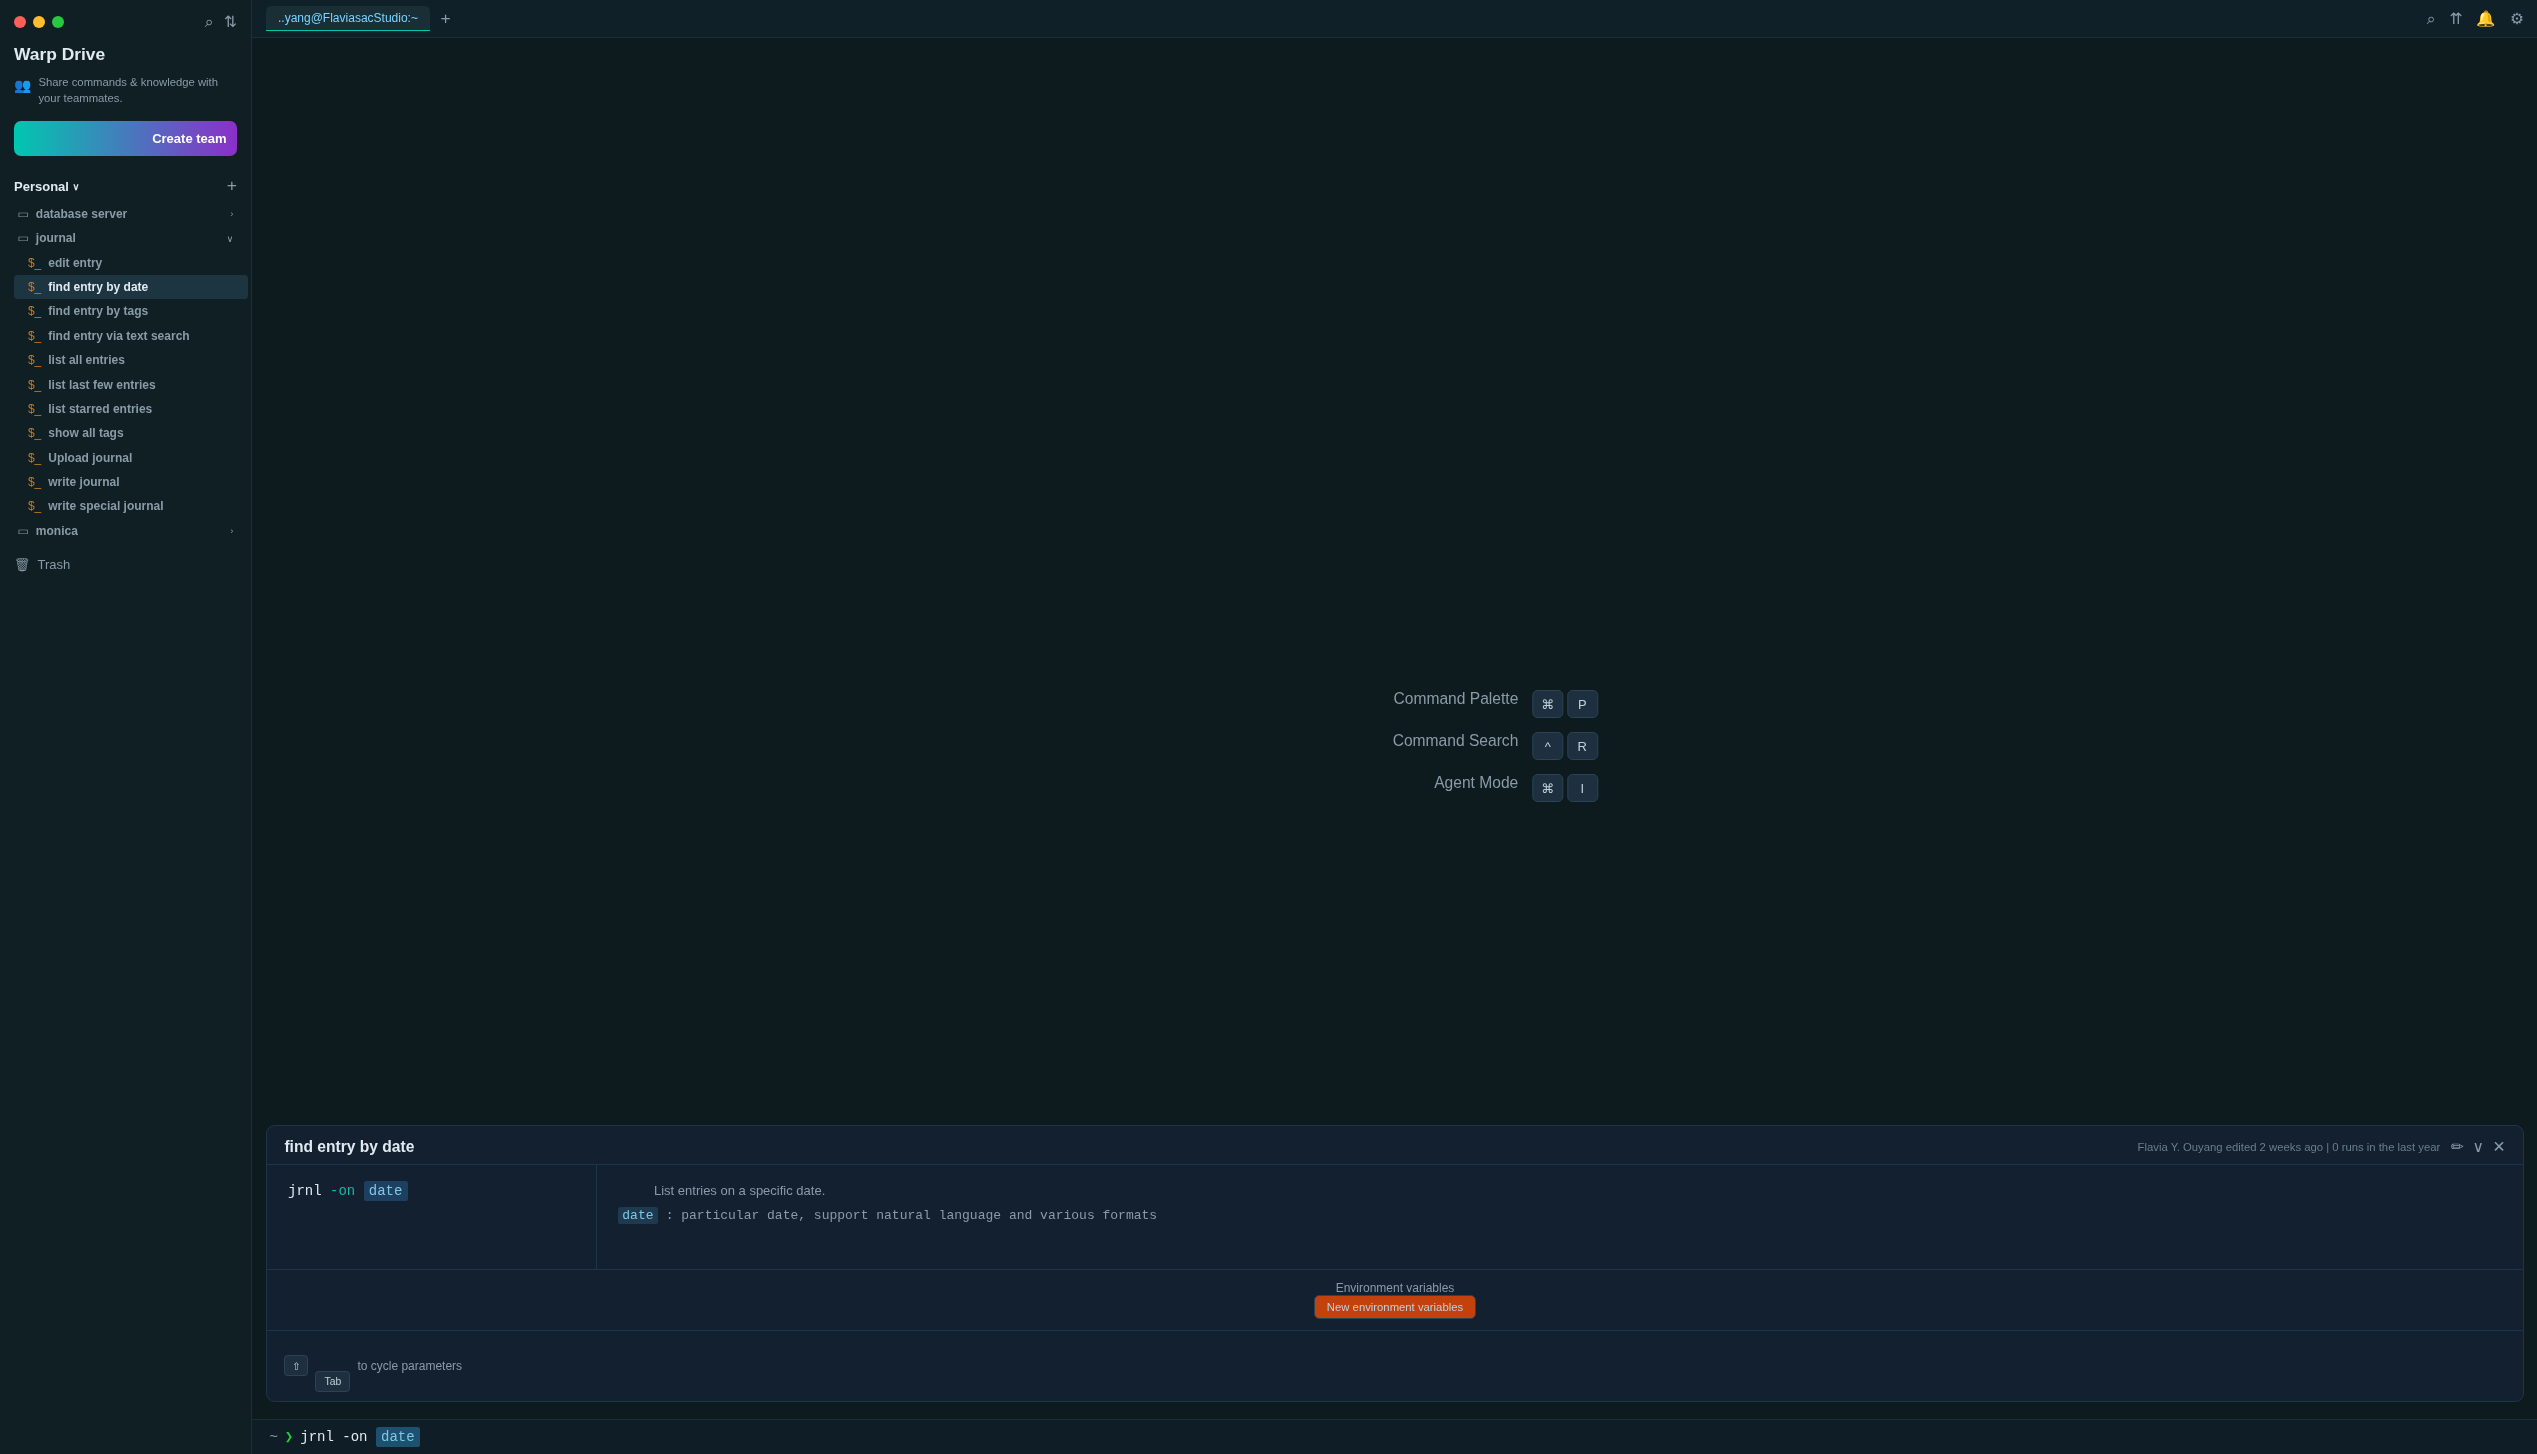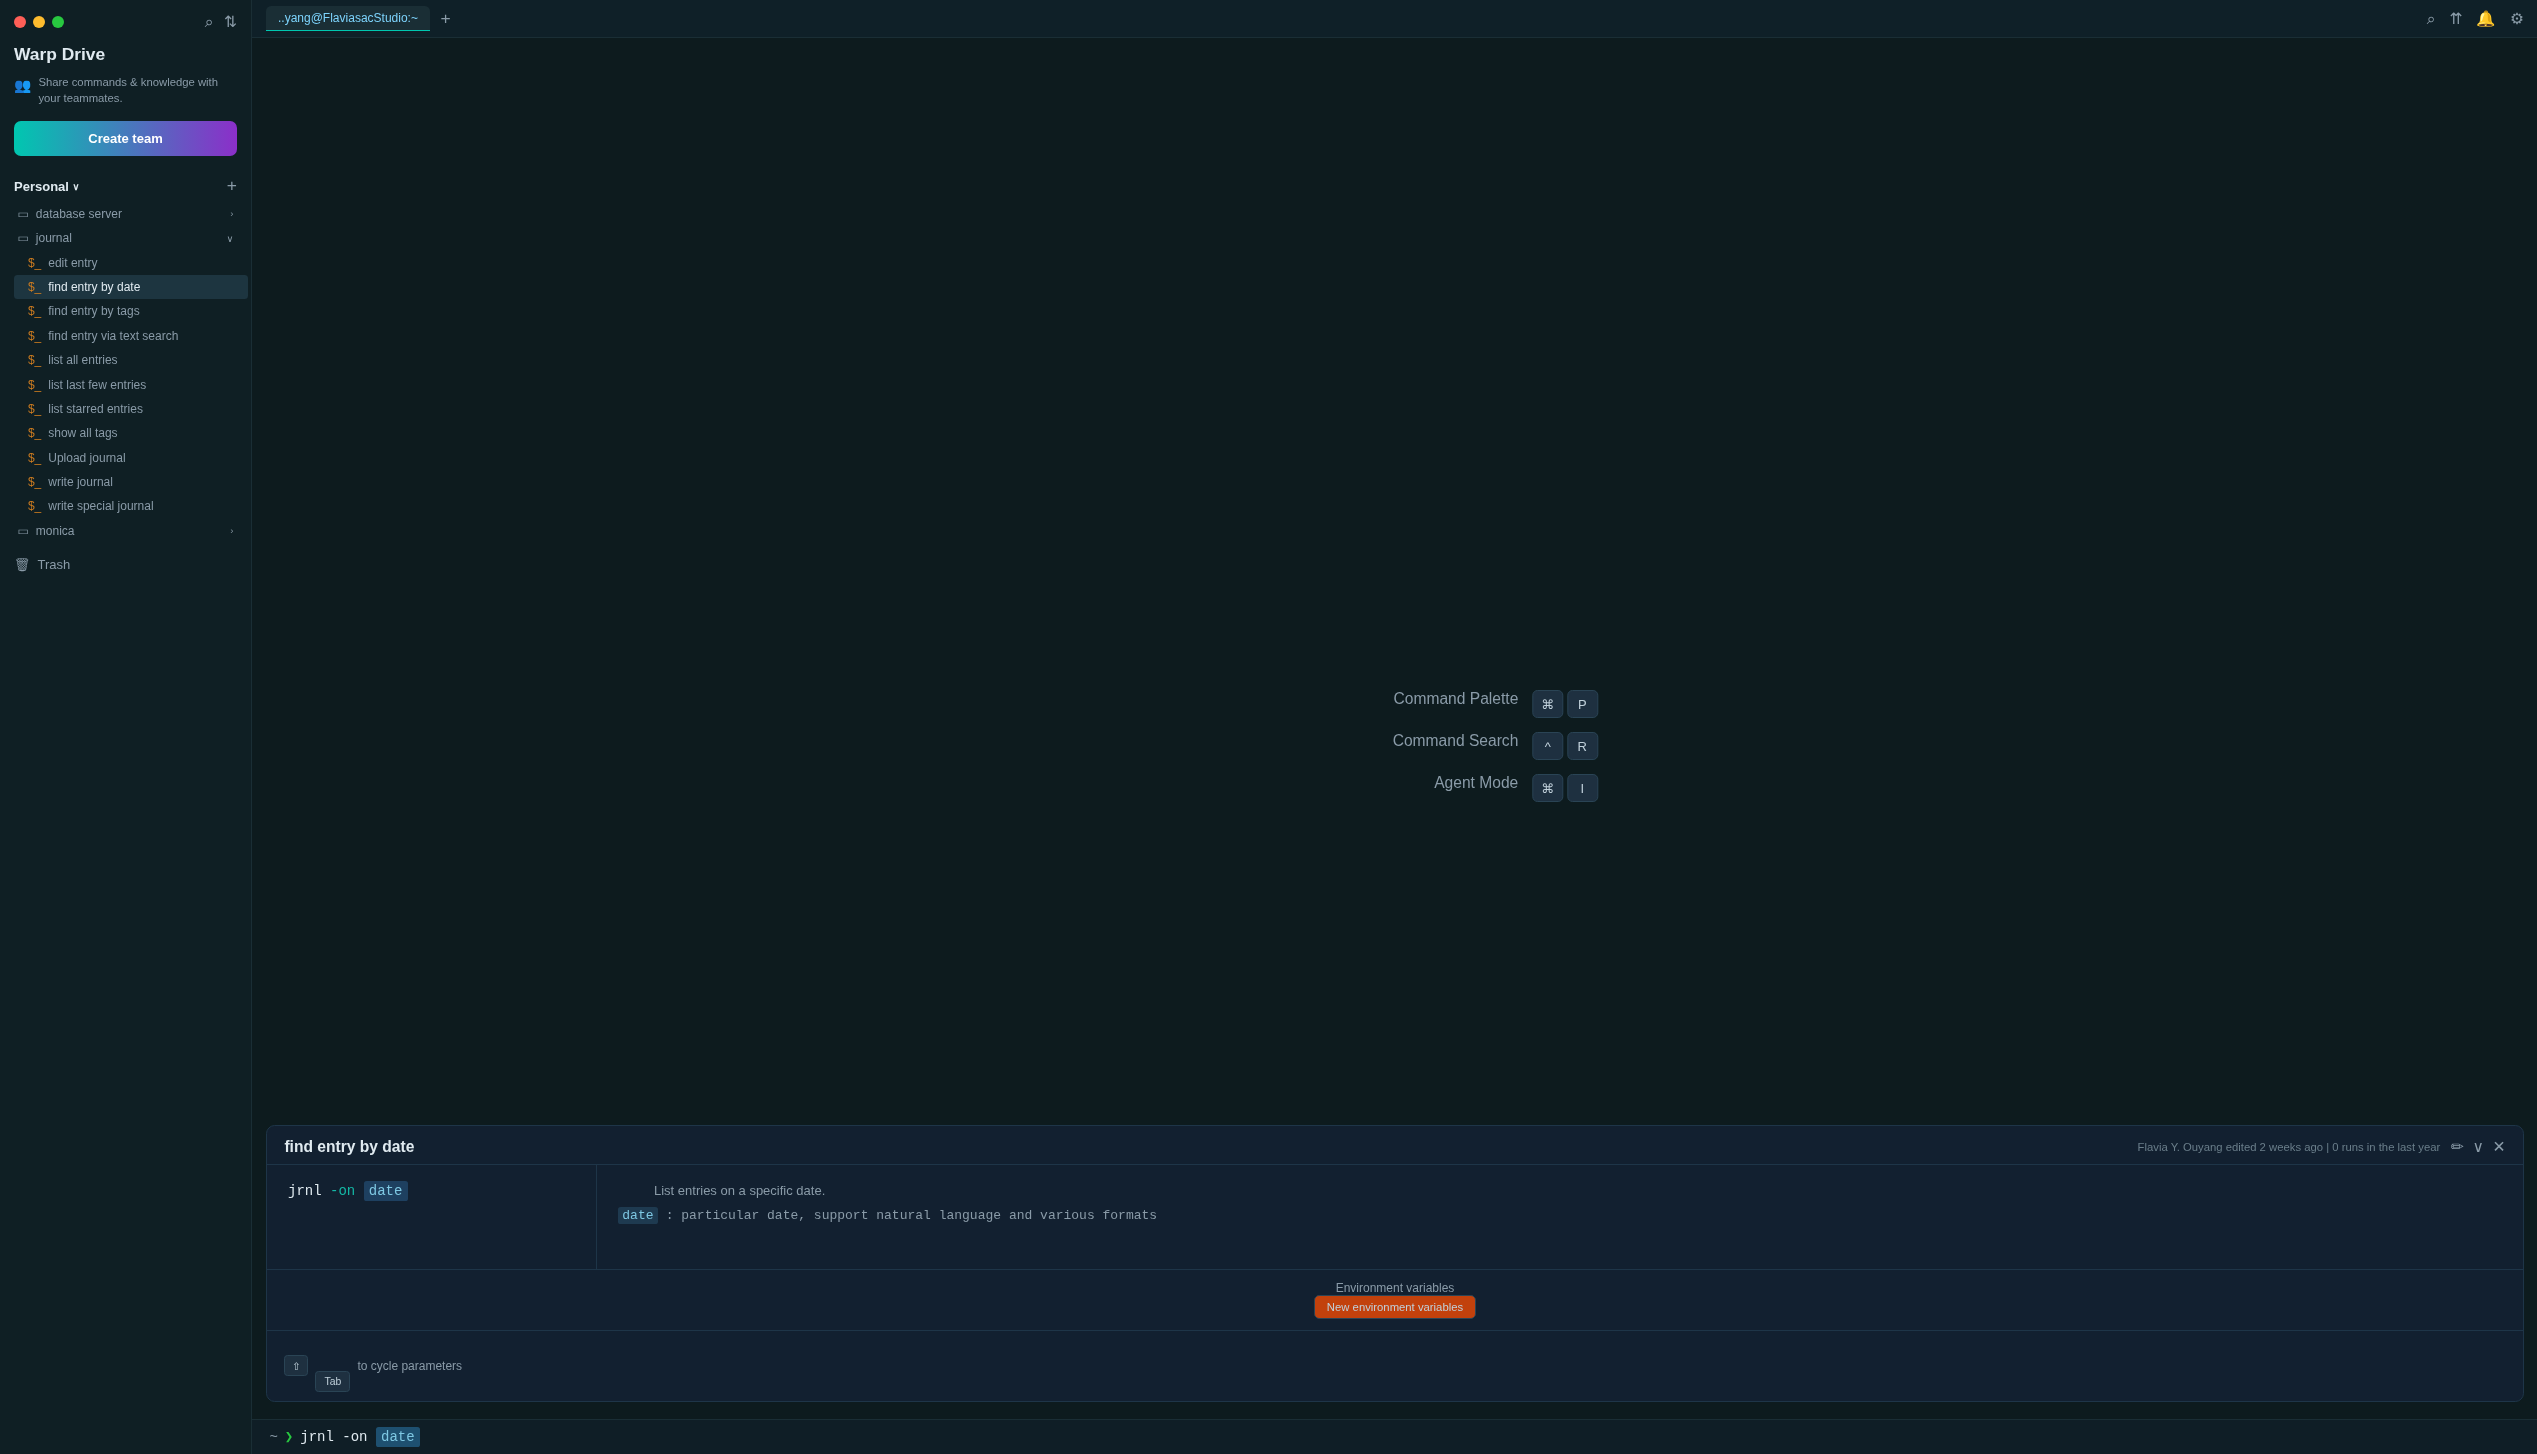--- a/index.html
+++ b/index.html
@@ -88,20 +88,21 @@
       margin: 3.5px 14px 14px;
       padding: 10.4px;
       background: linear-gradient(to right, #00c7b0, #8b2fc9);
       border: none;
       border-radius: 7px;
       color: #fff;
       font-size: 13px;
       font-weight: 600;
       cursor: pointer;
       width: calc(100% - 28px);
+      text-align: right;
     }
 
     .section-header {
       display: flex;
       align-items: center;
       justify-content: space-between;
       padding: 7px 14px;
       font-size: 13px;
       font-weight: 600;
       color: #e0eaf0;
@@ -147,20 +148,21 @@
     }
 
     .sidebar-item .folder-icon {
       color: #8a9ba8;
       font-size: 12px;
       flex-shrink: 0;
     }
 
     .sidebar-item .item-label {
       flex: 1;
+      font-weight: bold;
     }
 
     .sidebar-item .chevron {
       font-size: 9.5px;
       color: #8a9ba8;
     }
 
     .sidebar-group {
       margin-left: 10.4px;
     }

